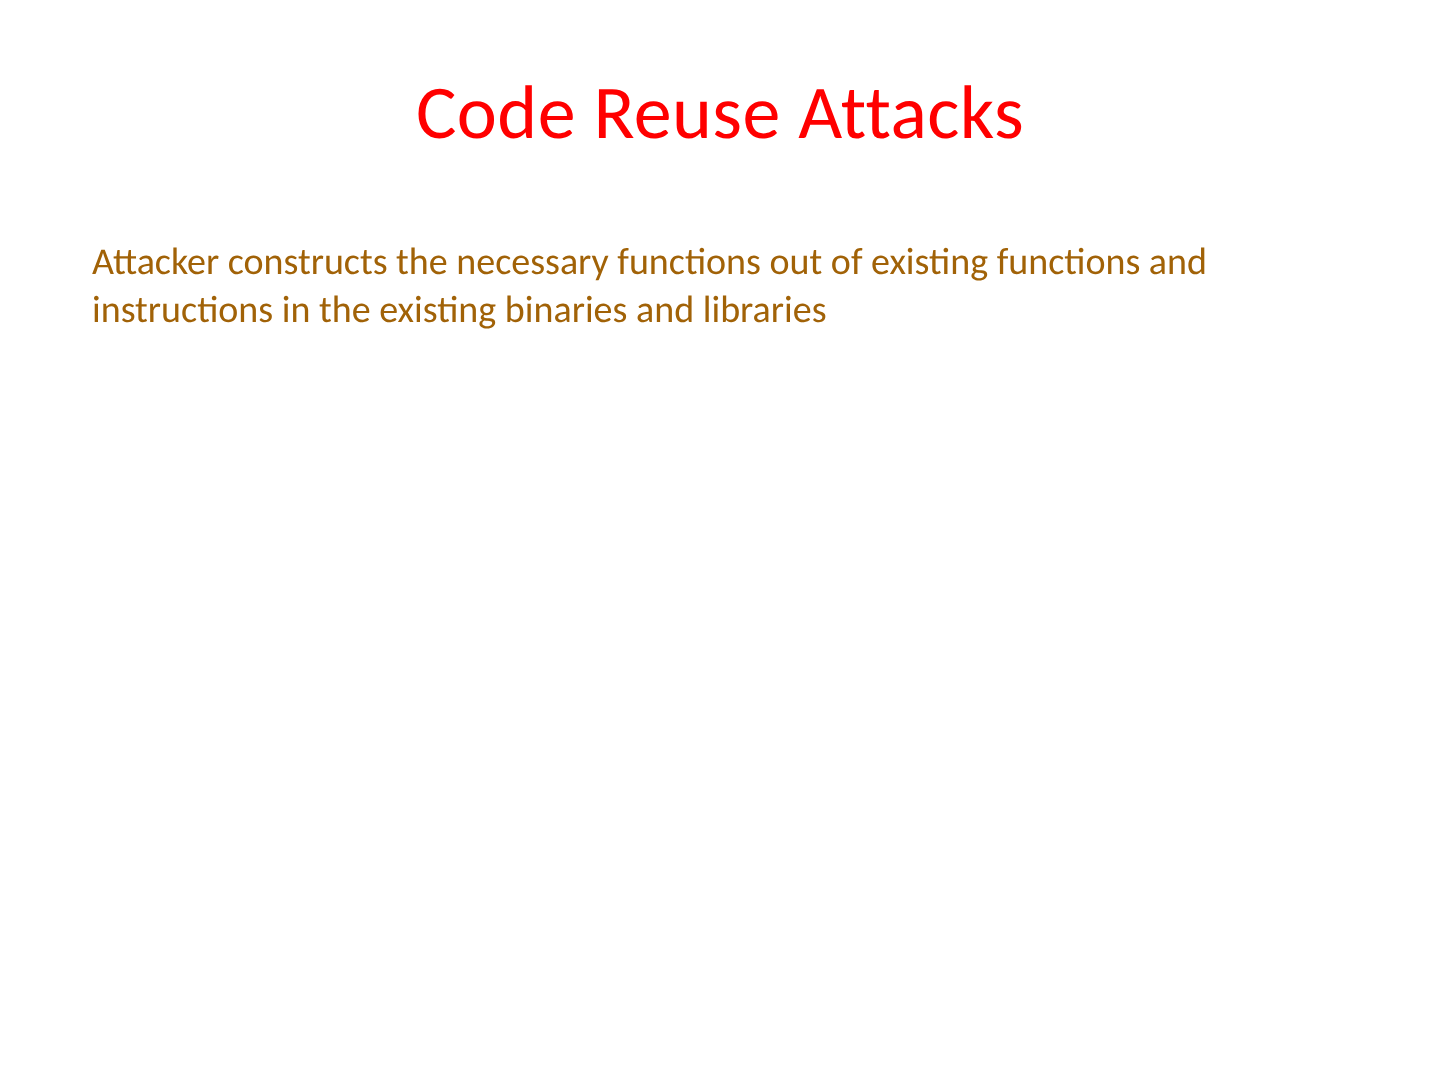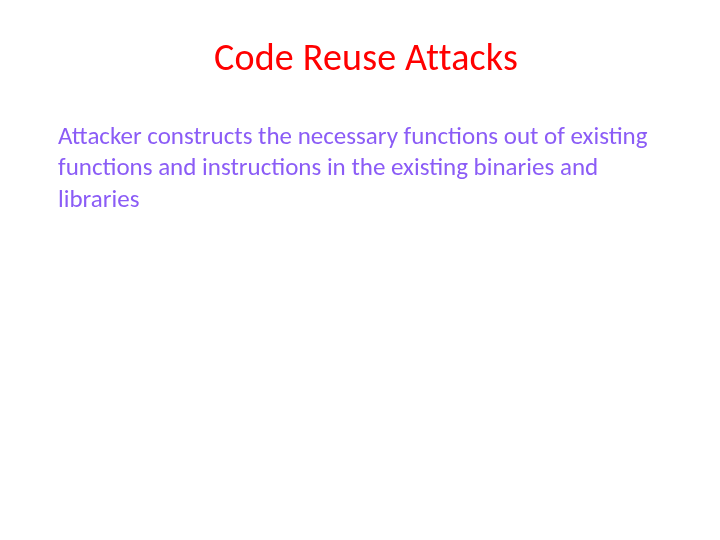--- a/index.html
+++ b/index.html
@@ -6,34 +6,34 @@
   html, body { width: 720px; height: 540px; overflow: hidden; }
   body {
     background: #ffffff;
     font-family: Calibri, "Segoe UI", Arial, sans-serif;
     position: relative;
   }
   .slide {
     width: 720px;
     height: 540px;
     position: relative;
-    padding: 28px 44px 0 56px;
+    padding: 28px 44px 0 44px;
   }
   .title {
     color: #ff0000;
     font-size: 38px;
     font-weight: 400;
     text-align: center;
     margin-top: 6px;
     margin-bottom: 40px;
     letter-spacing: 0.2px;
   }
   .body-text {
-    color: #8b5cf6;
-    font-size: 25px;
+    color: #a16207;
+    font-size: 19px;
     font-weight: 400;
     line-height: 1.25;
     padding: 0 2px;
   }
   .footer {
     position: absolute;
     bottom: 22px;
     left: 0;
     width: 100%;
     text-align: center;

